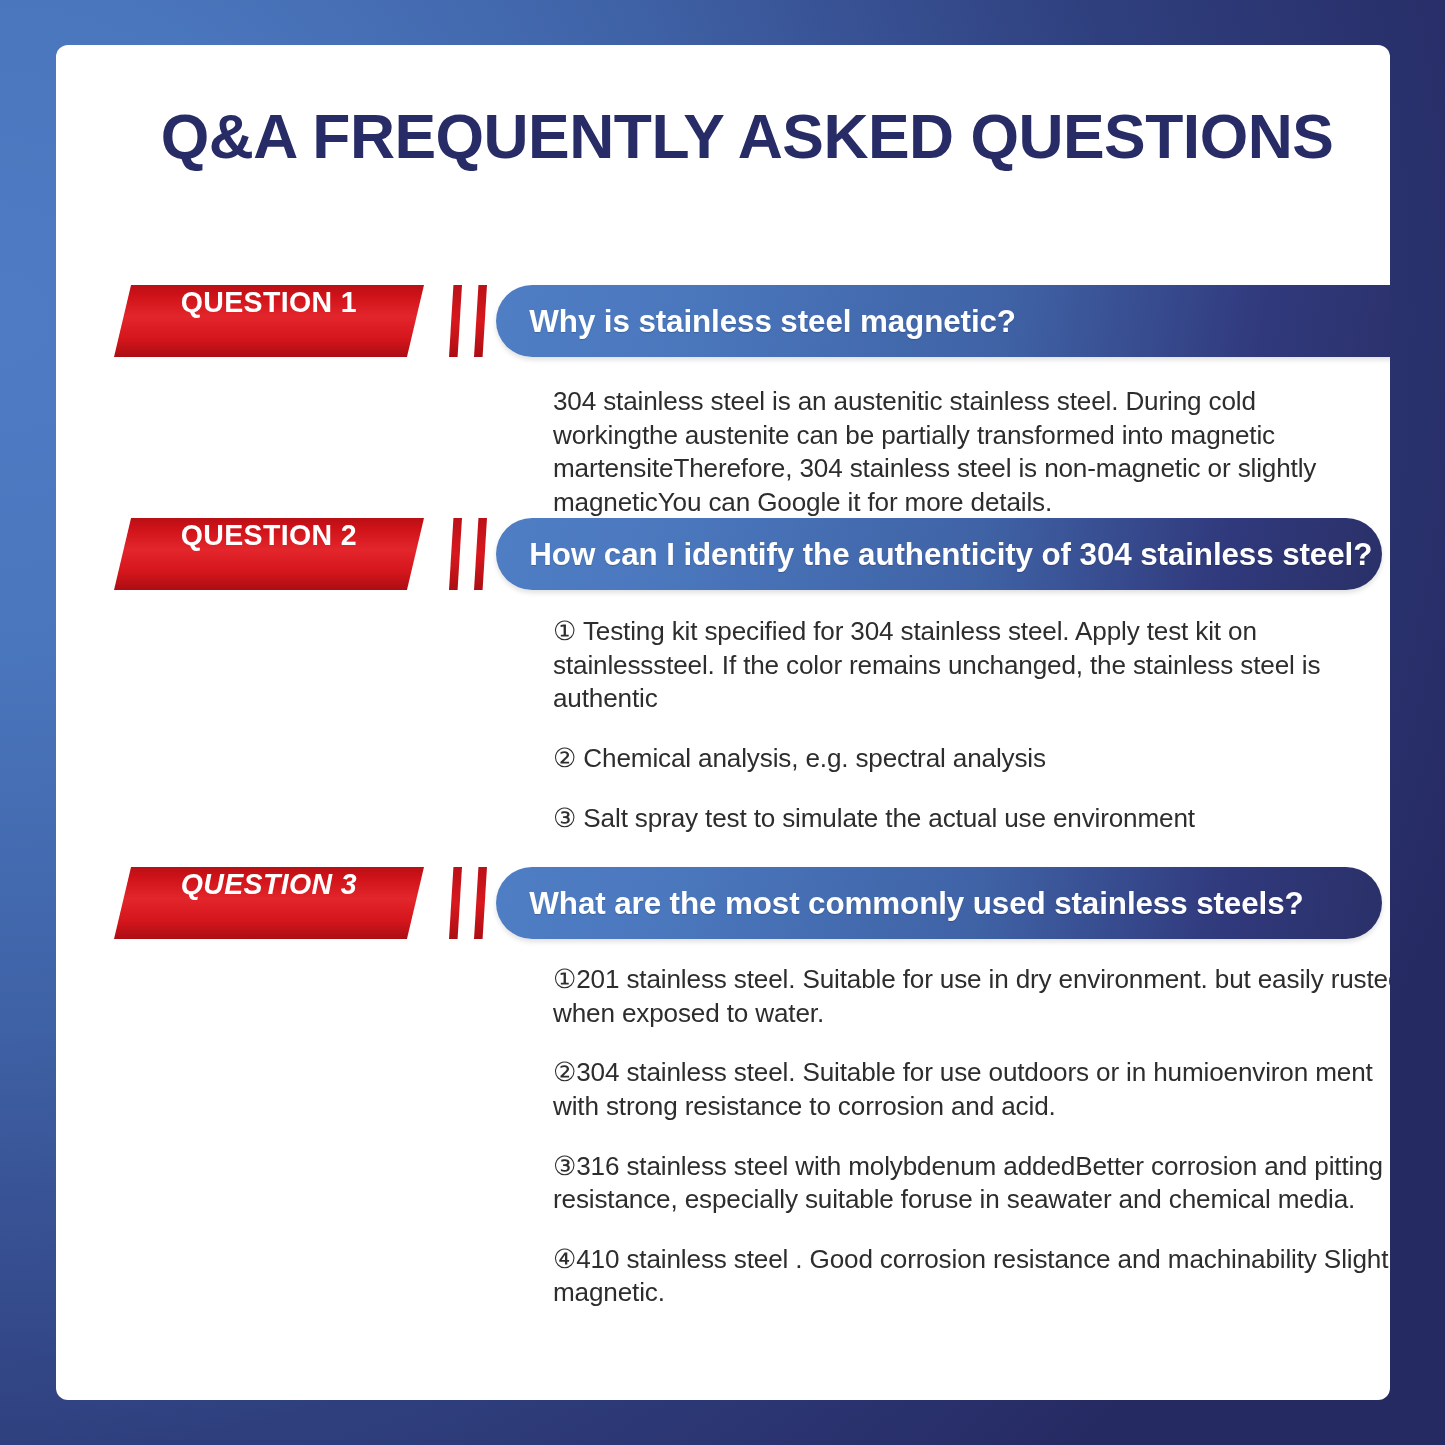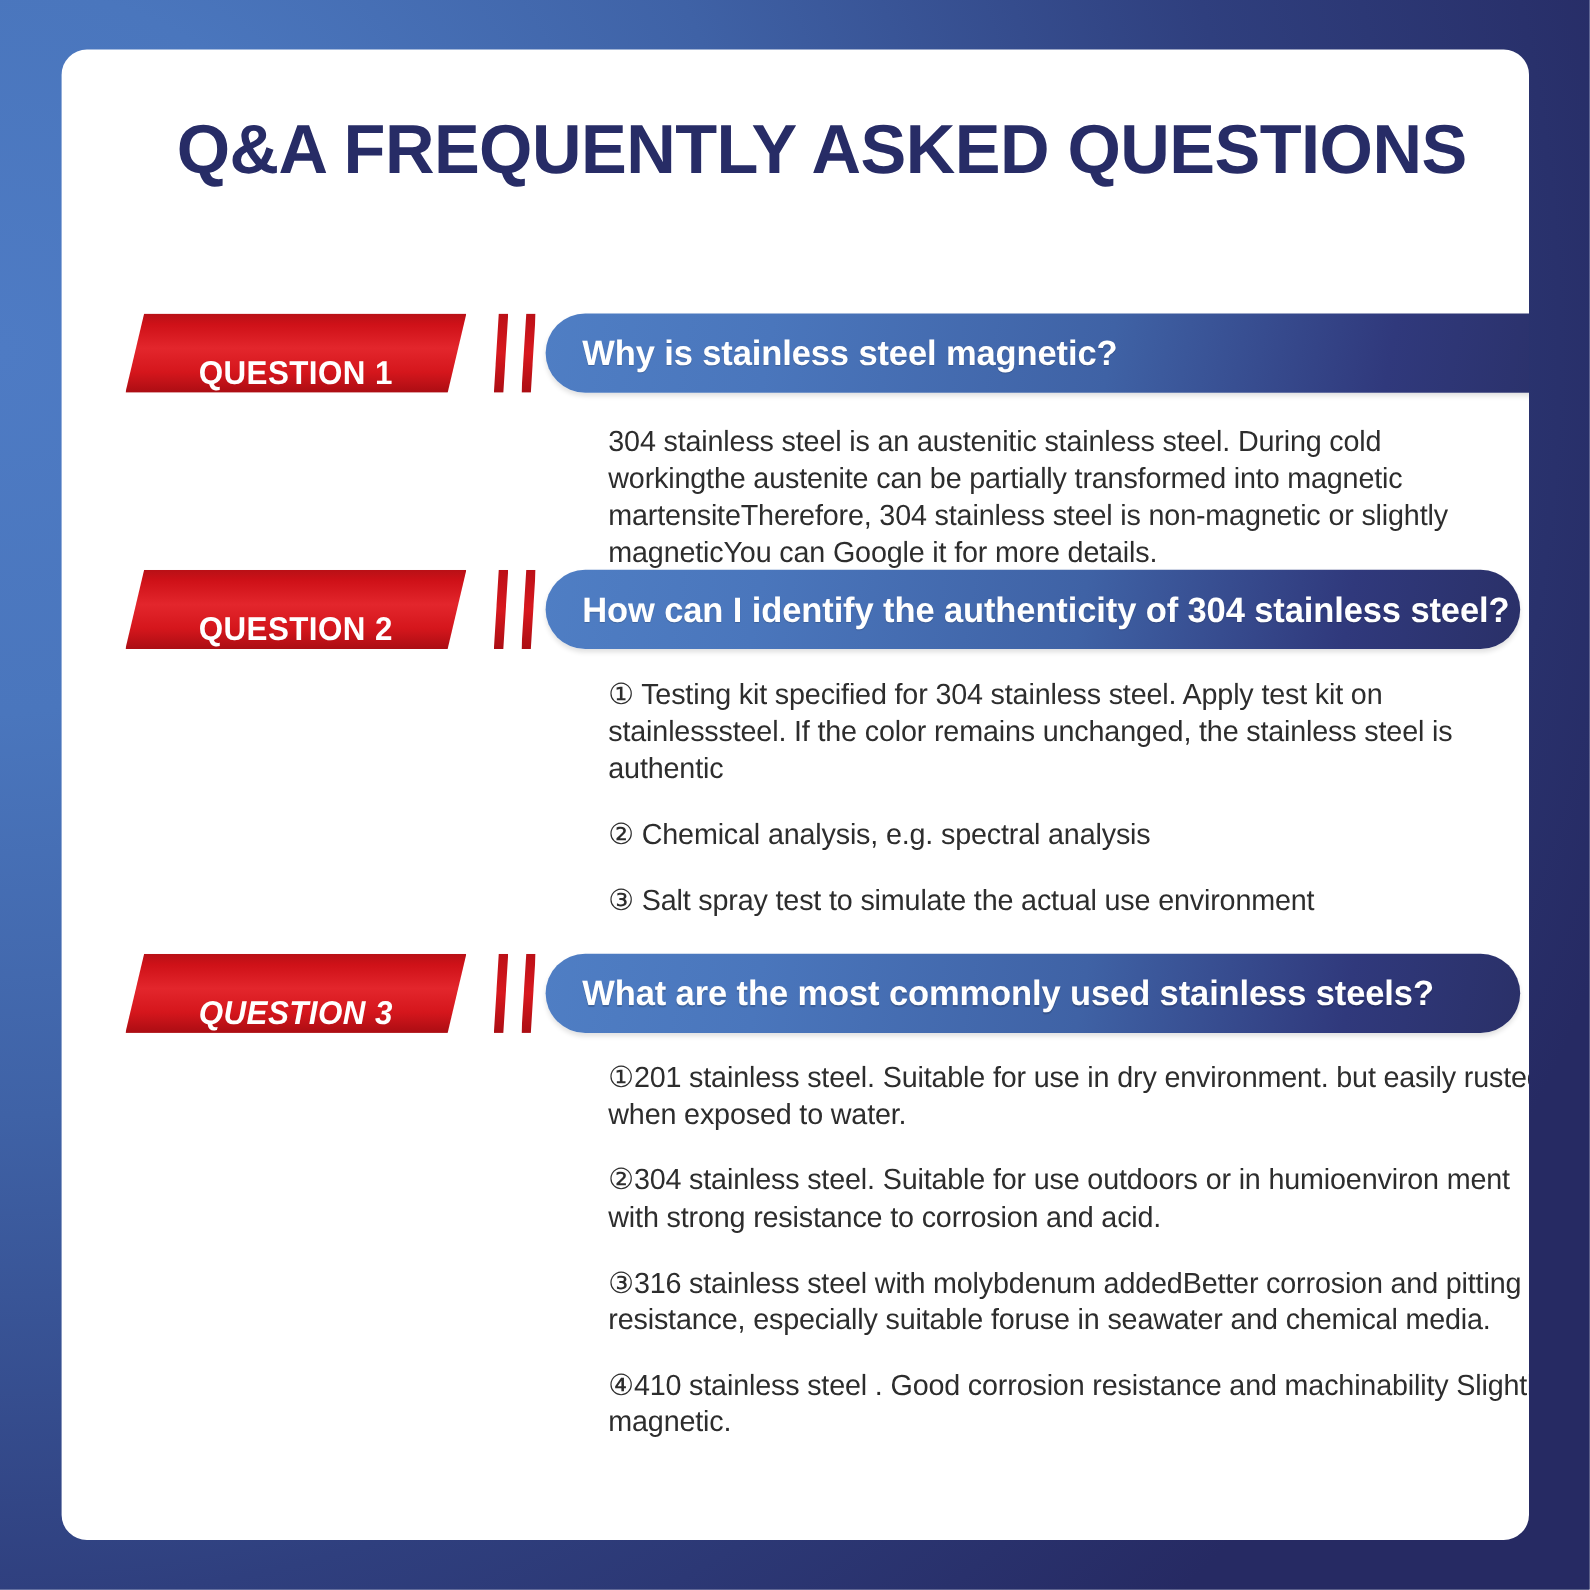--- a/index.html
+++ b/index.html
@@ -14,21 +14,21 @@
       linear-gradient(135deg, #4a76bc 0%, #2b2f6e 70%, #242a5e 100%);
     position:relative;
   }
 
   
   #card {
     position:absolute;
     left:56px; top:45px;
     width:1334px; height:1355px;
     background:#ffffff;
-    border-radius:23px;
+    border-radius:12px;
     overflow:hidden;
   }
 
   
   #title {
     position:absolute;
     left:96px; top:58px;
     width:1190px;
     text-align:center;
     color:#272c66;
@@ -44,21 +44,21 @@
   
   .qa-block { position:absolute; left:0; width:100%; }
 
   
   .badge {
     position:absolute;
     left:58px;
     width:310px; height:72px;
     background:linear-gradient(180deg,#b81016 0%,#cf1118 14%,#e3262c 44%,#d5161c 74%,#ab0d13 100%);
     clip-path: polygon(5.5% 0%, 100% 0%, 94.5% 100%, 0% 100%);
-    display:flex; align-items:flex-end; justify-content:center;
+    display:flex; align-items:flex-start; justify-content:center;
   }
   .badge-label {
     color:#ffffff;
     font-size:30px;
     font-weight:bold;
     letter-spacing:0.4px;
     transform:scaleX(0.95);
   }
 
   .slash {

